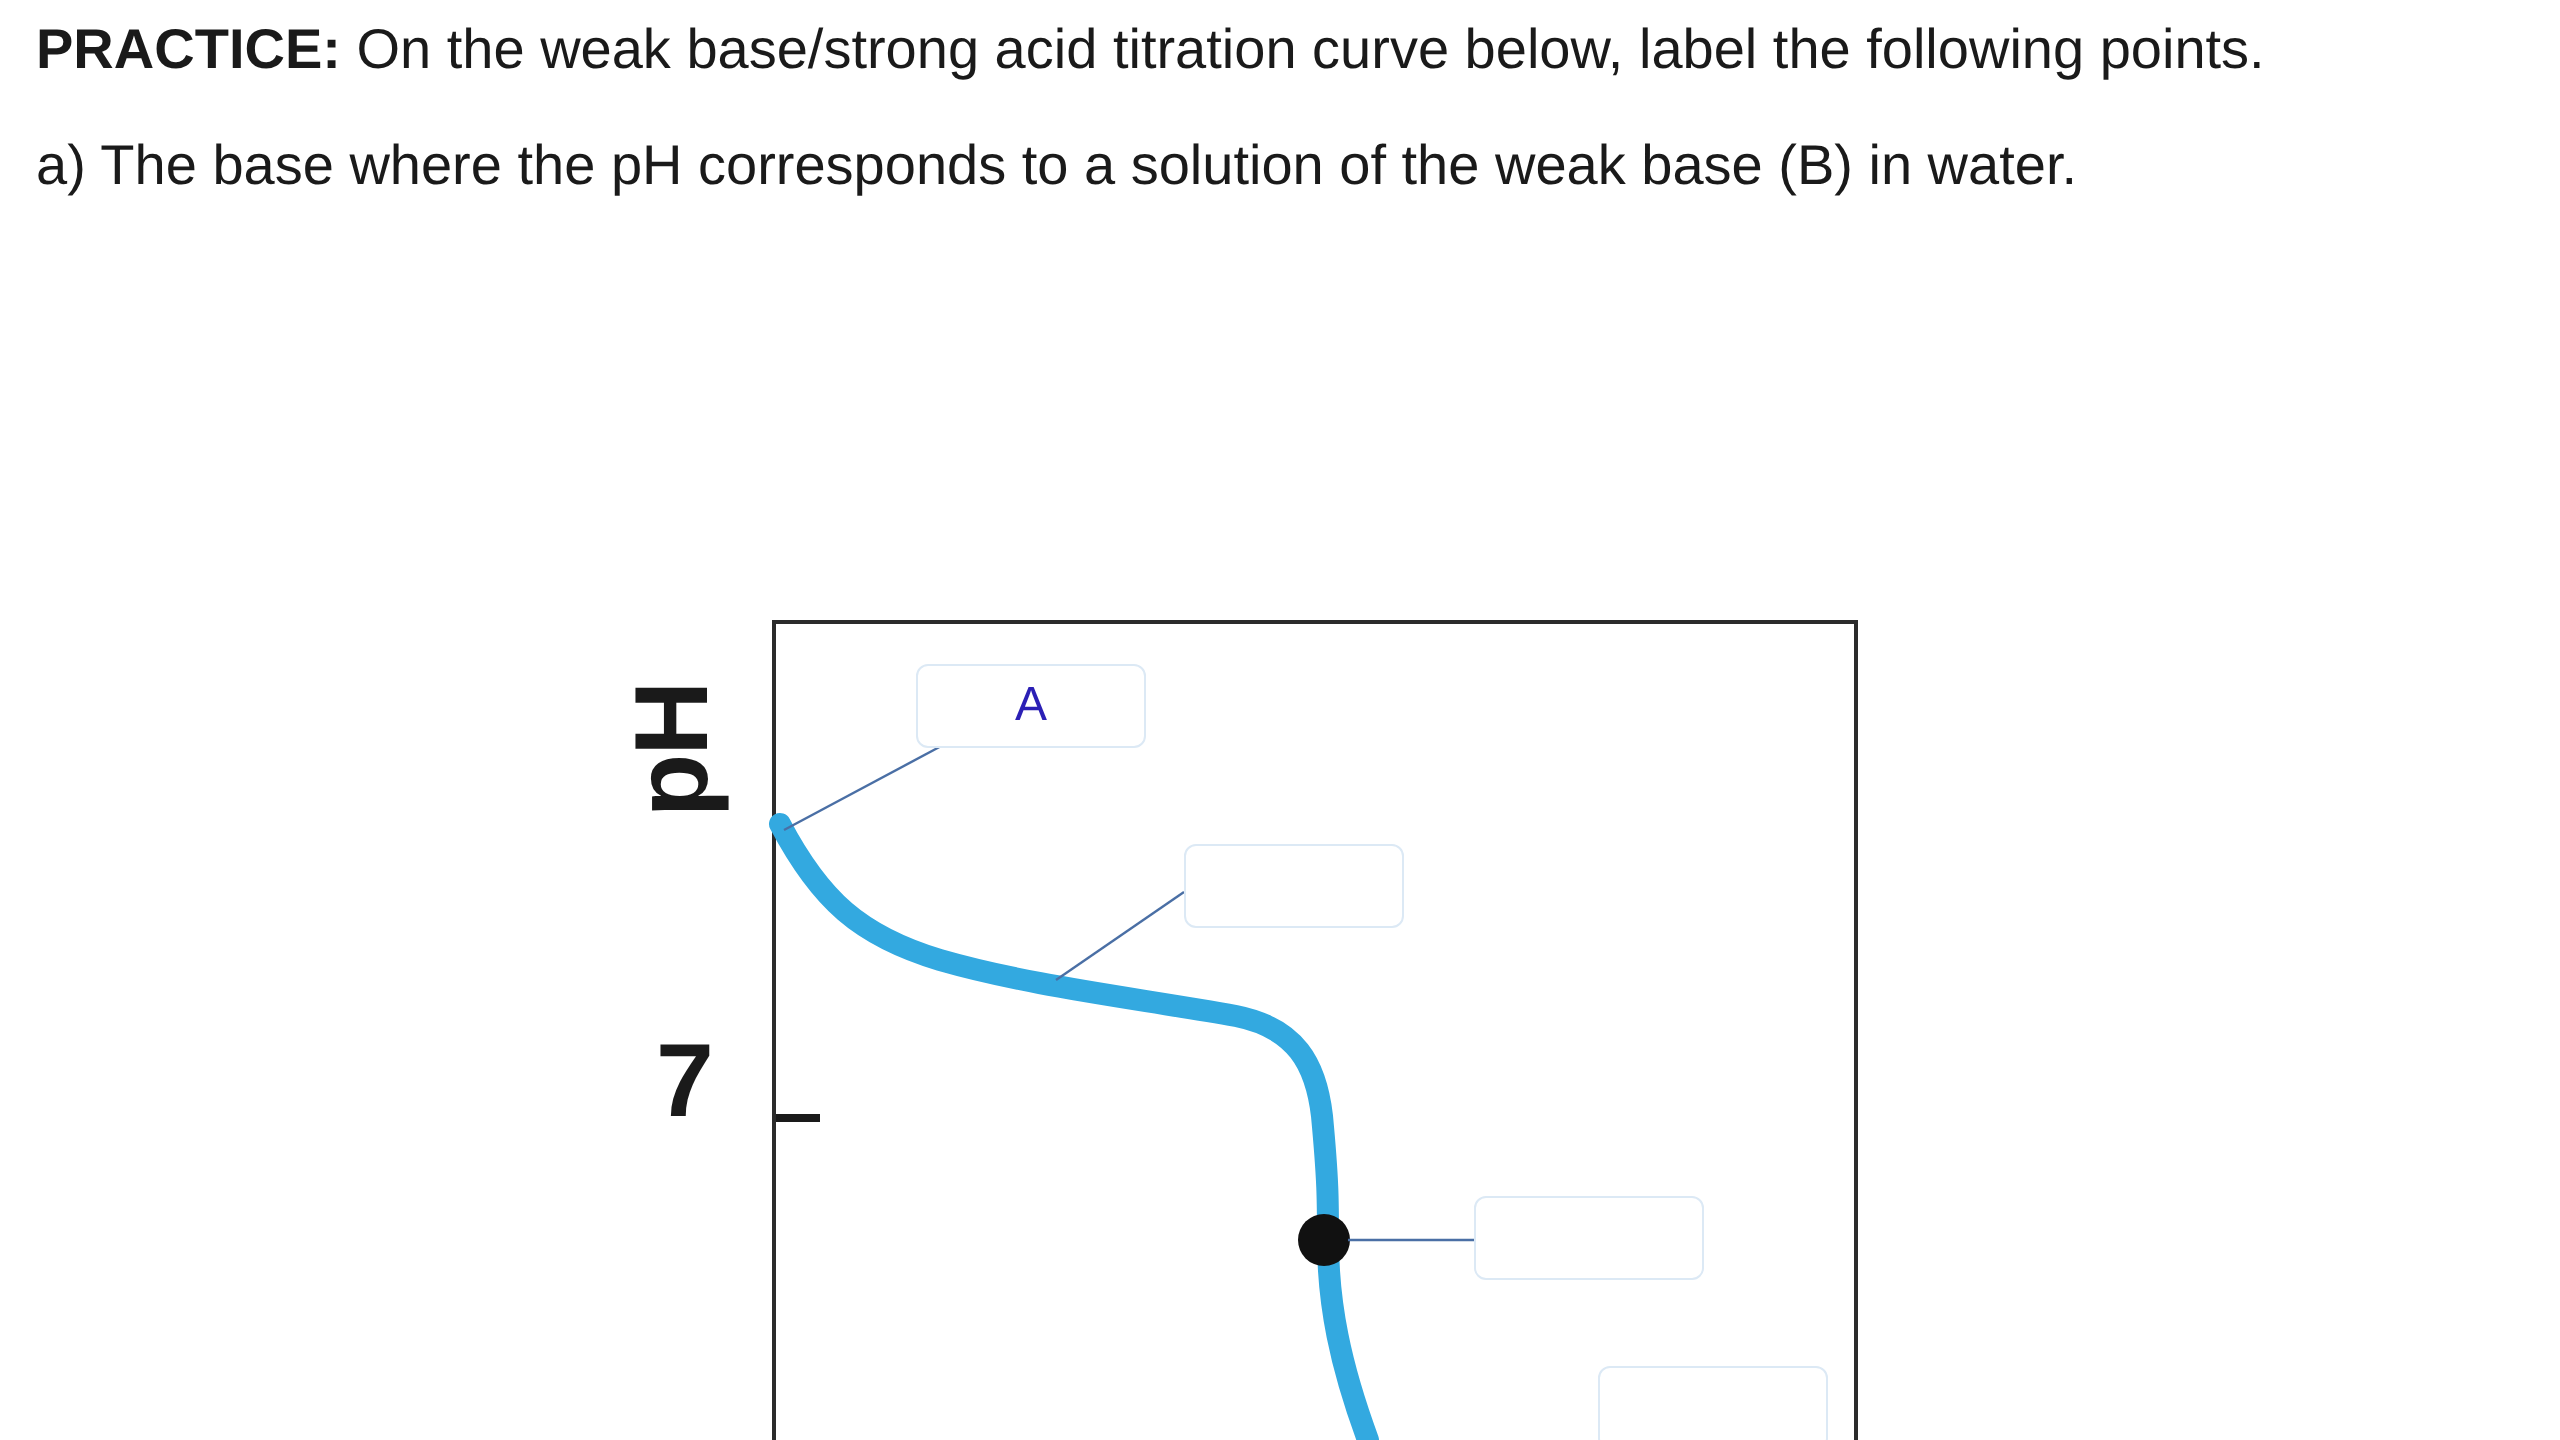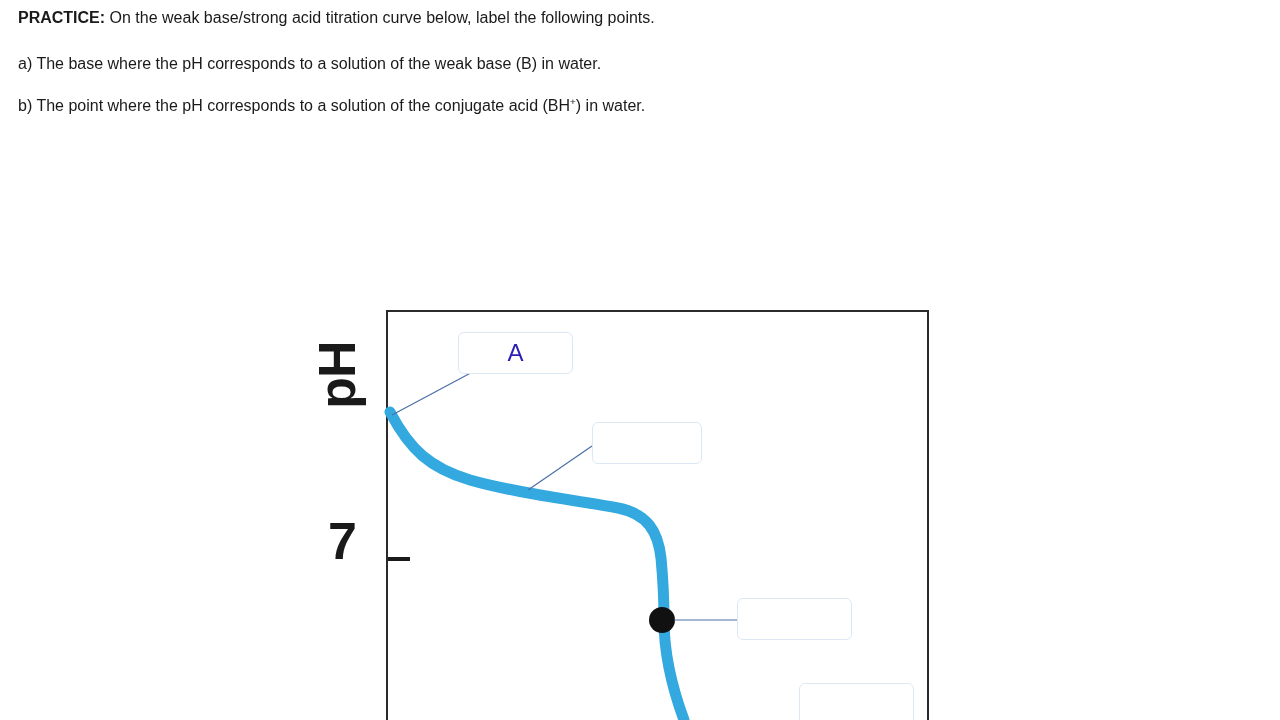--- a/index.html
+++ b/index.html
@@ -17,21 +17,21 @@
   }
 
   
   #question-block {
     position: absolute;
     left: 18px;
     top: 10px;
     width: 1240px;
   }
   .q-line {
-    font-size: 16px;
+    font-size: 28px;
     line-height: 1.05;
     color: #1a1a1a;
     margin: 0 0 25px 0;
     white-space: nowrap;
   }
   .q-line.first { margin-bottom: 29px; }
   .q-lead {
     font-weight: bold;
   }
   sup { font-size: 0.62em; vertical-align: super; line-height: 0; }
@@ -135,23 +135,20 @@
 <div id="question-block">
 
   <p class="q-line first">
     <span class="q-lead">PRACTICE:</span><span> On the weak base/strong acid titration curve below, label the following points.</span>
   </p>
 
   <p class="q-line">
     <span>a) The base where the pH corresponds to a solution of the weak base (B) in water.</span>
   </p>
 
-  <p class="q-line">
-    <span>b) The point where the pH corresponds to a solution of the conjugate acid (BH</span><sup>+</sup><span>) in water.</span>
-  </p>
 
 
 </div>
 
 <div id="figure">
 
   <div id="plot-frame"></div>
 
   <div id="y-axis-label">
     <span>pH</span>

